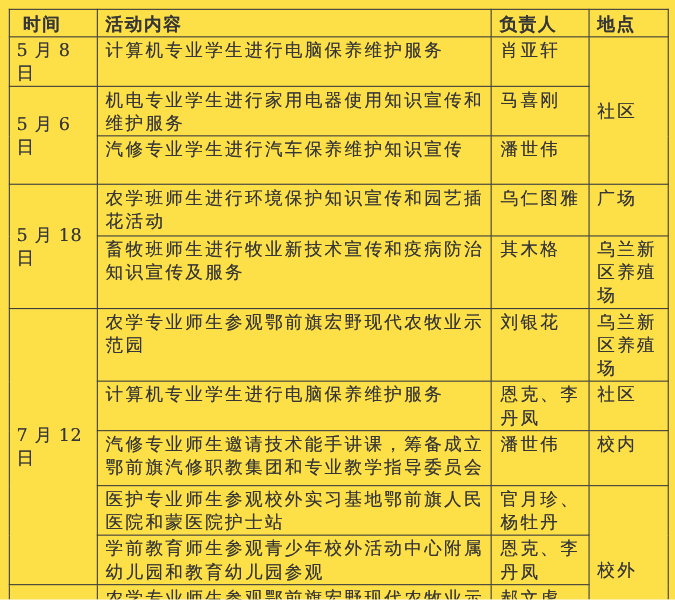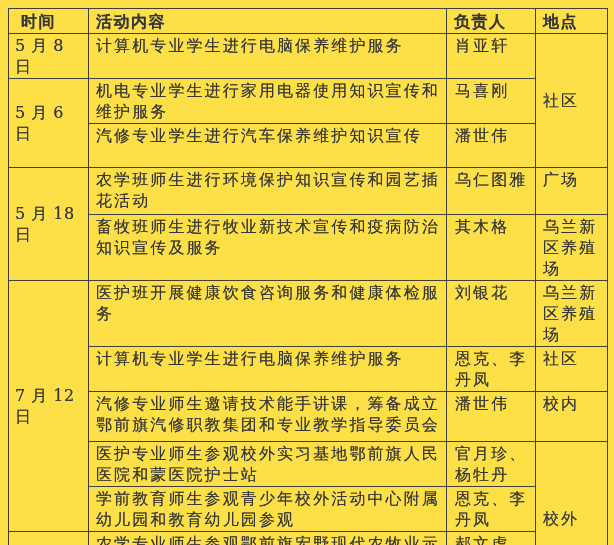--- a/index.html
+++ b/index.html
@@ -109,21 +109,21 @@
 
       <tr style="height:66px">
         <td class="activity-cell">畜牧班师生进行牧业新技术宣传和疫病防治知识宣传及服务</td>
         <td class="person-cell">其木格</td>
         <td class="location-cell">乌兰新区养殖场</td>
       </tr>
 
       <tr style="height:43px">
         <td class="time-cell" rowspan="5">7 月 12
 日</td>
-        <td class="activity-cell">医护班开展健康饮食咨询服务和健康体检服务</td>
+        <td class="activity-cell">农学专业师生参观鄂前旗宏野现代农牧业示范园</td>
         <td class="person-cell">刘银花</td>
         <td class="location-cell">乌兰新区养殖场</td>
       </tr>
 
       <tr style="height:43px">
         <td class="activity-cell">计算机专业学生进行电脑保养维护服务</td>
         <td class="person-cell">恩克、李丹凤</td>
         <td class="location-cell">社区</td>
       </tr>
 

